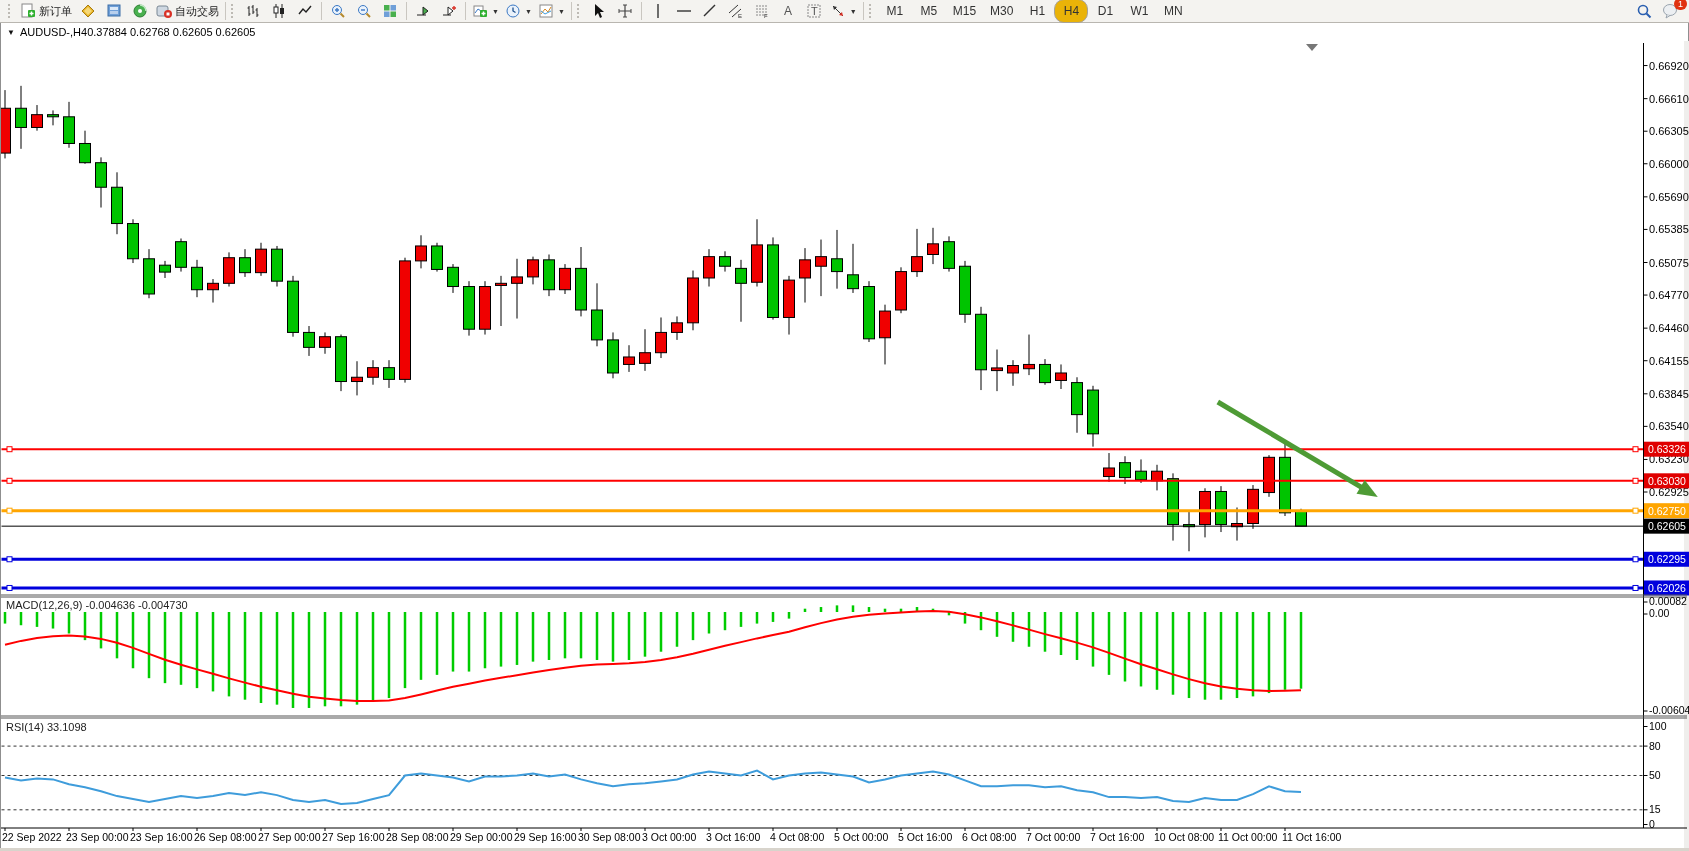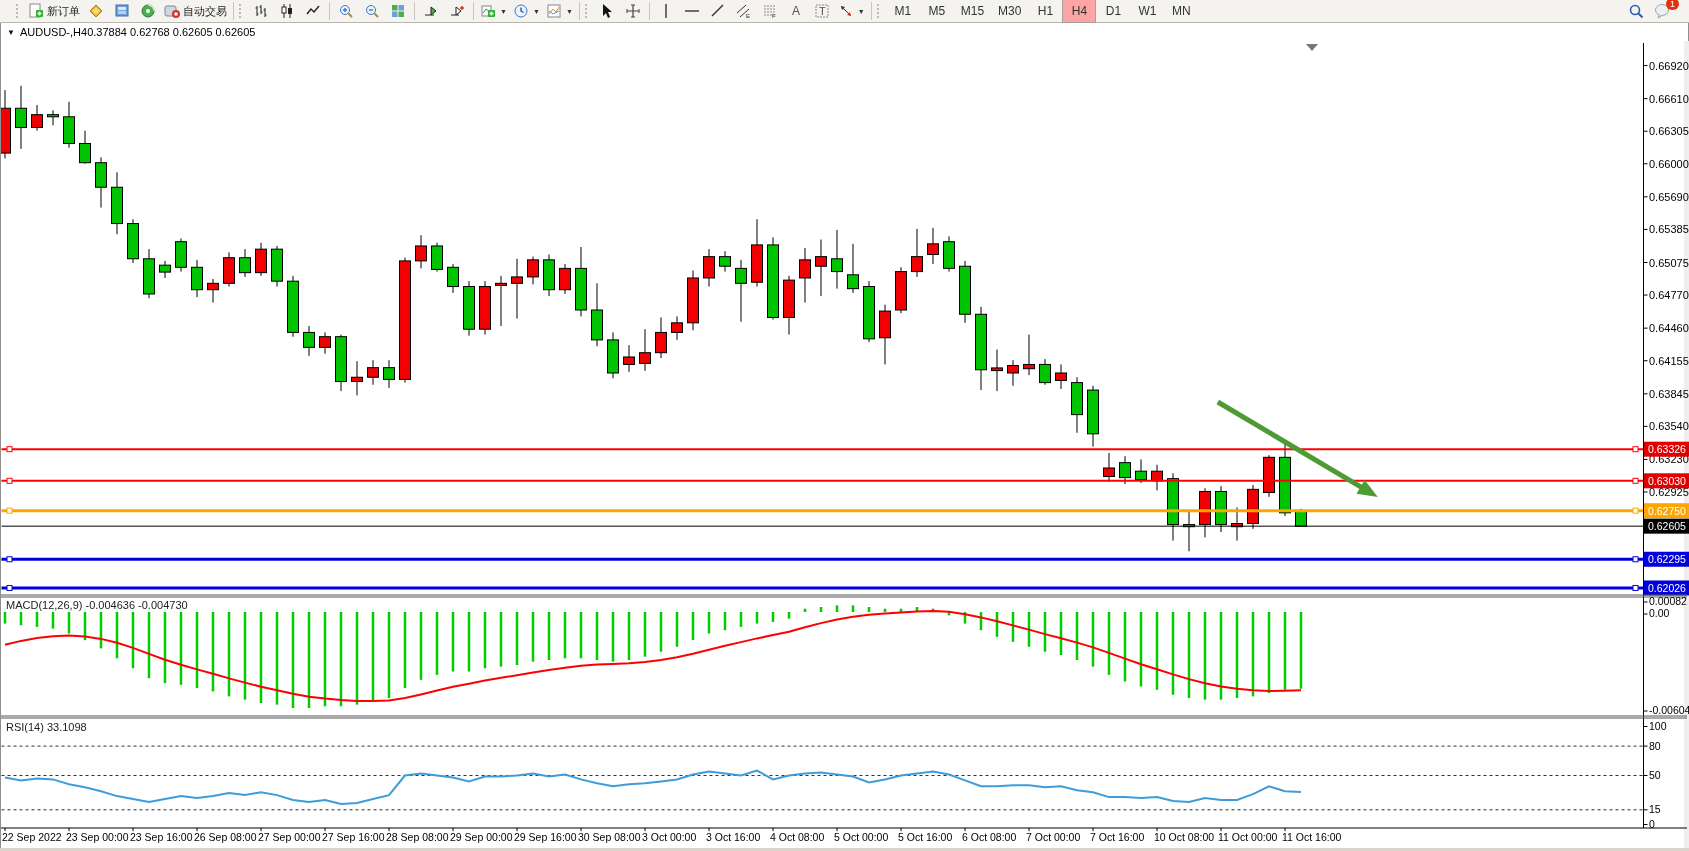--- a/index.html
+++ b/index.html
@@ -2,29 +2,29 @@
 <html><head>
 <meta charset="utf-8">
 <style>
   html,body{margin:0;padding:0;}
   body{width:1689px;height:851px;overflow:hidden;background:#fff;
        font-family:"Liberation Sans","DejaVu Sans",sans-serif;}
   #app{position:relative;width:1689px;height:851px;background:#fff;}
 
   
   .toolbar{position:absolute;top:0;left:0;right:0;height:22px;background:#f4f3f0;
-           border-bottom:1px solid #b9b6b0;display:flex;align-items:center;padding:0 14px;z-index:5;}
+           border-bottom:1px solid #b9b6b0;display:flex;align-items:center;padding:0 6px;z-index:5;}
   .grip{width:3px;height:14px;border-left:2px dotted #bdbab4;margin:0 4px 0 2px;}
   .sep{width:1px;height:18px;background:#c9c6c0;margin:0 3px;}
   .tb-btn{height:20px;min-width:20px;display:flex;align-items:center;justify-content:center;
           gap:3px;padding:0 2px;border:1px solid transparent;border-radius:2px;font-size:11px;color:#222;}
   .tb-lbl{font-size:11px;white-space:nowrap;}
   .caret{font-size:7px;color:#333;margin-left:1px;}
   .tf-btn{font-size:12px;padding:1px 6px;color:#333;}
-  .tf-btn.active{background:#fca5a5;border:1px solid #a6a29b;border-radius:0;}
+  .tf-btn.active{background:#eab308;border:1px solid #a6a29b;border-radius:10px;}
   .tb-right{margin-left:auto;display:flex;align-items:center;}
   .chat-wrap{position:relative;}
   .chat-badge{position:absolute;top:-3px;right:-5px;background:#e03210;color:#fff;font-size:9px;
               border-radius:7px;min-width:11px;height:12px;line-height:12px;text-align:center;padding:0 1px;}
 
   
   .titlebar{position:absolute;top:22px;left:0;right:0;height:18px;background:#fff;
             border:1px solid #8f8f8f;border-bottom:none;display:flex;align-items:center;
             font-size:11px;color:#000;z-index:4;padding-left:6px;}
   .titlebar .tri{font-size:8px;margin-right:5px;color:#111;}

